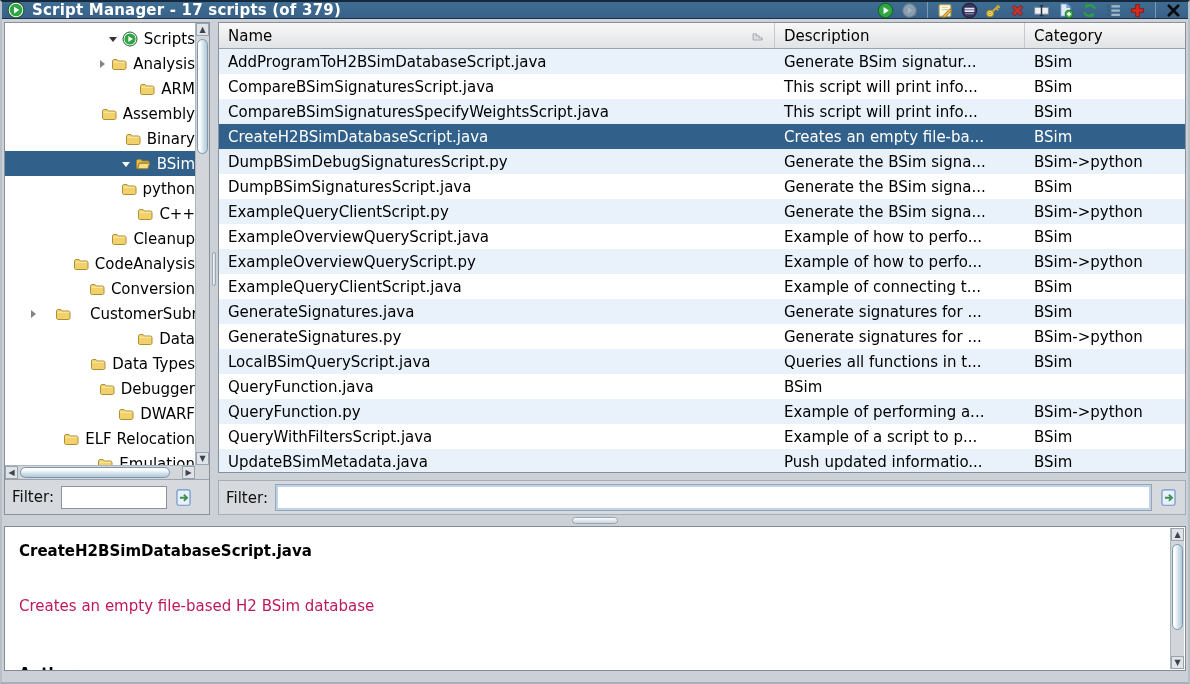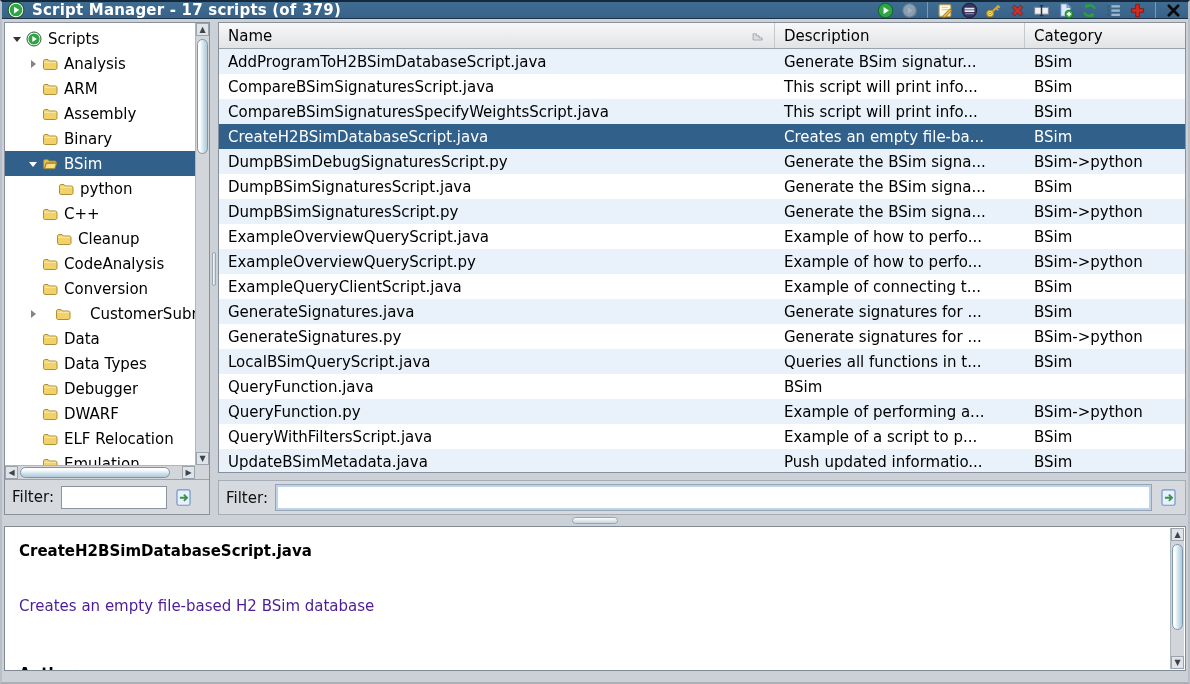--- a/index.html
+++ b/index.html
@@ -35,21 +35,21 @@
   .main{ display:flex; height:496px; padding:3px 2px 0 2px; }
   .left-col{ width:206px; flex:none; display:flex; flex-direction:column; border:1px solid #87909b; background:#fff; }
   .v-split{ width:8px; flex:none; position:relative; }
   .v-split .vhandle{ position:absolute; top:50%; left:2px; width:4px; height:34px; transform:translateY(-50%);
     border:1px solid #9aa6b1; border-radius:3px; background:linear-gradient(90deg,#fdfdfd,#c9d3db); }
   .right-col{ flex:1; display:flex; flex-direction:column; min-width:0; }
 
   
   .tree-view{ flex:1; position:relative; overflow:hidden; background:#fff; }
   .tree-items{ position:absolute; inset:0 14px 14px 0; overflow:hidden; padding-top:3px; }
-  .tree-row{ height:25px; display:flex; align-items:center; white-space:nowrap; cursor:pointer; }
+  .tree-row{ height:25px; display:flex; align-items:center; white-space:nowrap; cursor:pointer;justify-content:flex-end; }
   .tree-row.selected{ background:var(--selection,#31608a); color:#fff; }
   .expander{ width:14px; height:14px; position:relative; flex:none; }
   .expander.open::after{ content:''; position:absolute; left:2px; top:5px;
     border-left:4px solid transparent; border-right:4px solid transparent; border-top:5px solid #333; }
   .tree-row.selected .expander.open::after{ border-top-color:#fff; }
   .expander.closed::after{ content:''; position:absolute; left:4px; top:3px;
     border-top:4px solid transparent; border-bottom:4px solid transparent; border-left:5px solid #848484; }
   .node-icon{ width:18px; height:16px; flex:none; margin-right:5px; display:flex; }
   .tree-label{ font-size:15px; overflow:hidden; }
 
@@ -93,21 +93,21 @@
 
   
   .h-split{ height:11px; position:relative; }
   .h-split .hhandle{ position:absolute; left:50%; top:2px; transform:translateX(-50%); width:46px; height:7px;
     border:1px solid #98a6b3; border-radius:4px; background:linear-gradient(#fdfdfd,#c9d4dc); cursor:grab; }
 
   
   .detail{ position:relative; height:145px; margin:0 2px 2px 2px; border:1px solid #818b95; background:#fff; overflow:hidden; }
   .detail-text{ position:absolute; inset:0 22px 0 14px; }
   .detail-title{ position:absolute; top:15px; font-size:15px; font-weight:bold; color:#000; }
-  .detail-body{ position:absolute; top:70px; font-size:15px; color:#4c1d95; }
+  .detail-body{ position:absolute; top:70px; font-size:15px; color:#be185d; }
   .detail-footer{ position:absolute; top:138px; font-size:15px; font-weight:bold; color:#000; }
   .detail .sb-v{ top:1px; bottom:1px; right:1px; }
 </style>
 </head>
 <body>
 
 <div class="window" style="--titlebar: #3f6d92; --titlebar-d: #38618a; --selection: #31608a; --row-alt: #e9f1fa;">
 
   <div class="titlebar">
     <span class="app-icon">
@@ -490,21 +490,21 @@
               <span class="td c-name">DumpBSimDebugSignaturesScript.py</span>
               <span class="td c-desc">Generate the BSim signa...</span>
               <span class="td c-cat">BSim-&gt;python</span>
             </div>
             <div class="trow">
               <span class="td c-name">DumpBSimSignaturesScript.java</span>
               <span class="td c-desc">Generate the BSim signa...</span>
               <span class="td c-cat">BSim</span>
             </div>
             <div class="trow alt">
-              <span class="td c-name">DumpBSimSignaturesScript.py</span>
+              <span class="td c-name">ExampleQueryClientScript.py</span>
               <span class="td c-desc">Generate the BSim signa...</span>
               <span class="td c-cat">BSim-&gt;python</span>
             </div>
             <div class="trow">
               <span class="td c-name">ExampleOverviewQueryScript.java</span>
               <span class="td c-desc">Example of how to perfo...</span>
               <span class="td c-cat">BSim</span>
             </div>
             <div class="trow alt">
               <span class="td c-name">ExampleOverviewQueryScript.py</span>

